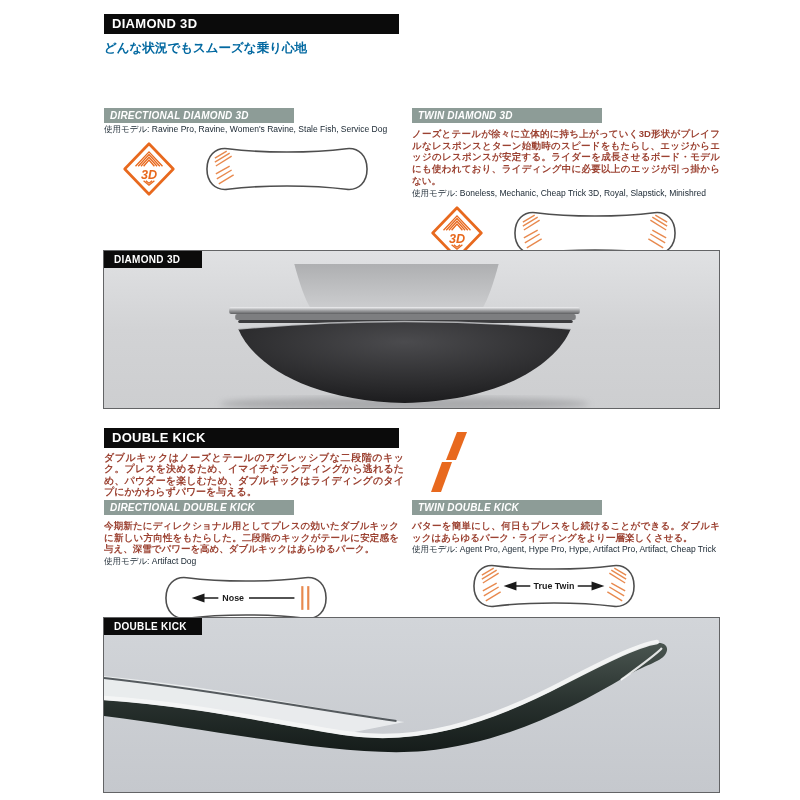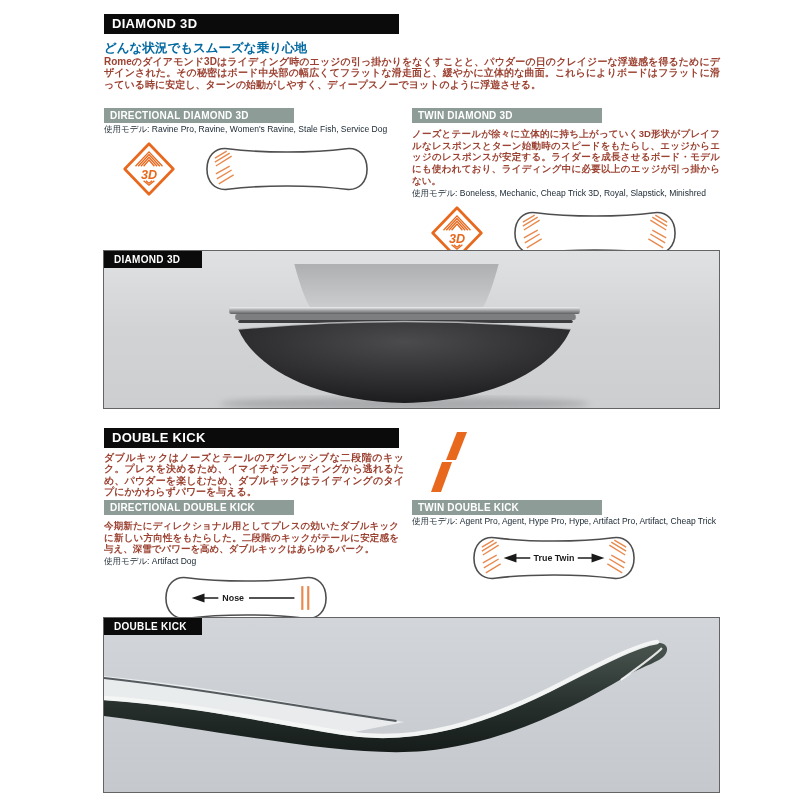--- a/index.html
+++ b/index.html
@@ -29,21 +29,21 @@
   #dk-intro { top:452px; left:0; width:300px; }
 
   .cols { position:absolute; left:0; width:616px; display:flex; gap:13px; }
   #cols-diamond { top:108px; }
   #cols-doublekick { top:500px;justify-content:center; }
   .col { width:295px; }
   .col.right { width:308px; }
   .col-header {
     background:#8d9c97; color:#ffffff; font-weight:bold; font-size:10px;
     width:190px; height:15px; line-height:15px; padding:0 6px;
-    box-sizing:border-box; letter-spacing:0.2px;
+    box-sizing:border-box; letter-spacing:0.2px;font-style:italic;
   }
   .col-body {
     margin-top:5px; color:#9c4232; font-size:9.5px; line-height:11.7px;
     font-weight:bold; text-align:justify;
   }
   .models-line { margin-top:1px; color:#182530; font-size:8.5px; font-weight:normal; }
 
   .icon-row { display:flex; align-items:center; margin-top:7px; margin-left:18px; gap:27px; height:56px; }
   .dk-board-row { margin-top:5px; margin-left:58px; height:46px; }
 
@@ -67,21 +67,20 @@
 
 <div class="page">
   <div class="content">
 
     <div class="black-bar" id="bar-diamond">
       <span>DIAMOND 3D</span>
     </div>
 
     <div class="section-heading">どんな状況でもスムーズな乗り心地</div>
 
-    <div class="intro-text" id="diamond-intro">Romeのダイアモンド3Dはライディング時のエッジの引っ掛かりをなくすことと、パウダーの日のクレイジーな浮遊感を得るためにデザインされた。その秘密はボード中央部の幅広くてフラットな滑走面と、緩やかに立体的な曲面。これらによりボードはフラットに滑っている時に安定し、ターンの始動がしやすく、ディープスノーでヨットのように浮遊させる。</div>
 
     <div class="cols" id="cols-diamond">
 
       <div class="col">
         <div class="col-header">DIRECTIONAL DIAMOND 3D</div>
         <div class="models-line"><span>使用モデル:</span> <span>Ravine Pro, Ravine, Women's Ravine, Stale Fish, Service Dog</span></div>
         <div class="icon-row">
           <span>
             <svg width="54" height="56" viewBox="0 0 60 62">
               <polygon points="30,3 57,31 30,59 3,31" fill="none" stroke="#e8691e" stroke-width="3" stroke-linejoin="round"></polygon>
@@ -221,20 +220,21 @@
               <line x1="88" y1="25" x2="134" y2="25" stroke="#1a1a1a" stroke-width="1.5"></line>
               <line x1="142" y1="13" x2="142" y2="37" stroke="#e8894e" stroke-width="2.2"></line>
               <line x1="148" y1="13" x2="148" y2="37" stroke="#e8894e" stroke-width="2.2"></line>
             </svg>
           </span>
         </div>
       </div>
 
       <div class="col right">
         <div class="col-header">TWIN DOUBLE KICK</div>
+        <div class="col-body">バターを簡単にし、何日もプレスをし続けることができる。ダブルキックはあらゆるパーク・ライディングをより一層楽しくさせる。</div>
         <div class="models-line"><span>使用モデル:</span> <span>Agent Pro, Agent, Hype Pro, Hype, Artifact Pro, Artifact, Cheap Trick</span></div>
         <div class="dk-board-row">
           <span>
             <svg width="168" height="50" viewBox="0 0 170 50">
               <path d="M 25,4.5 C 60,9 110,9 145,4.5 C 158,3 166,12 166,25 C 166,38 158,47 145,45.5 C 110,41 60,41 25,45.5 C 12,47 4,38 4,25 C 4,12 12,3 25,4.5 Z" fill="none" stroke="#4e4e4e" stroke-width="1.6"></path>
               <g stroke="#e8894e" stroke-width="1.4">
                 <line x1="12" y1="14" x2="24" y2="7"></line>
                 <line x1="12" y1="18" x2="27" y2="9"></line>
                 <line x1="13" y1="22" x2="29" y2="12"></line>
                 <line x1="13" y1="30" x2="27" y2="22"></line>

